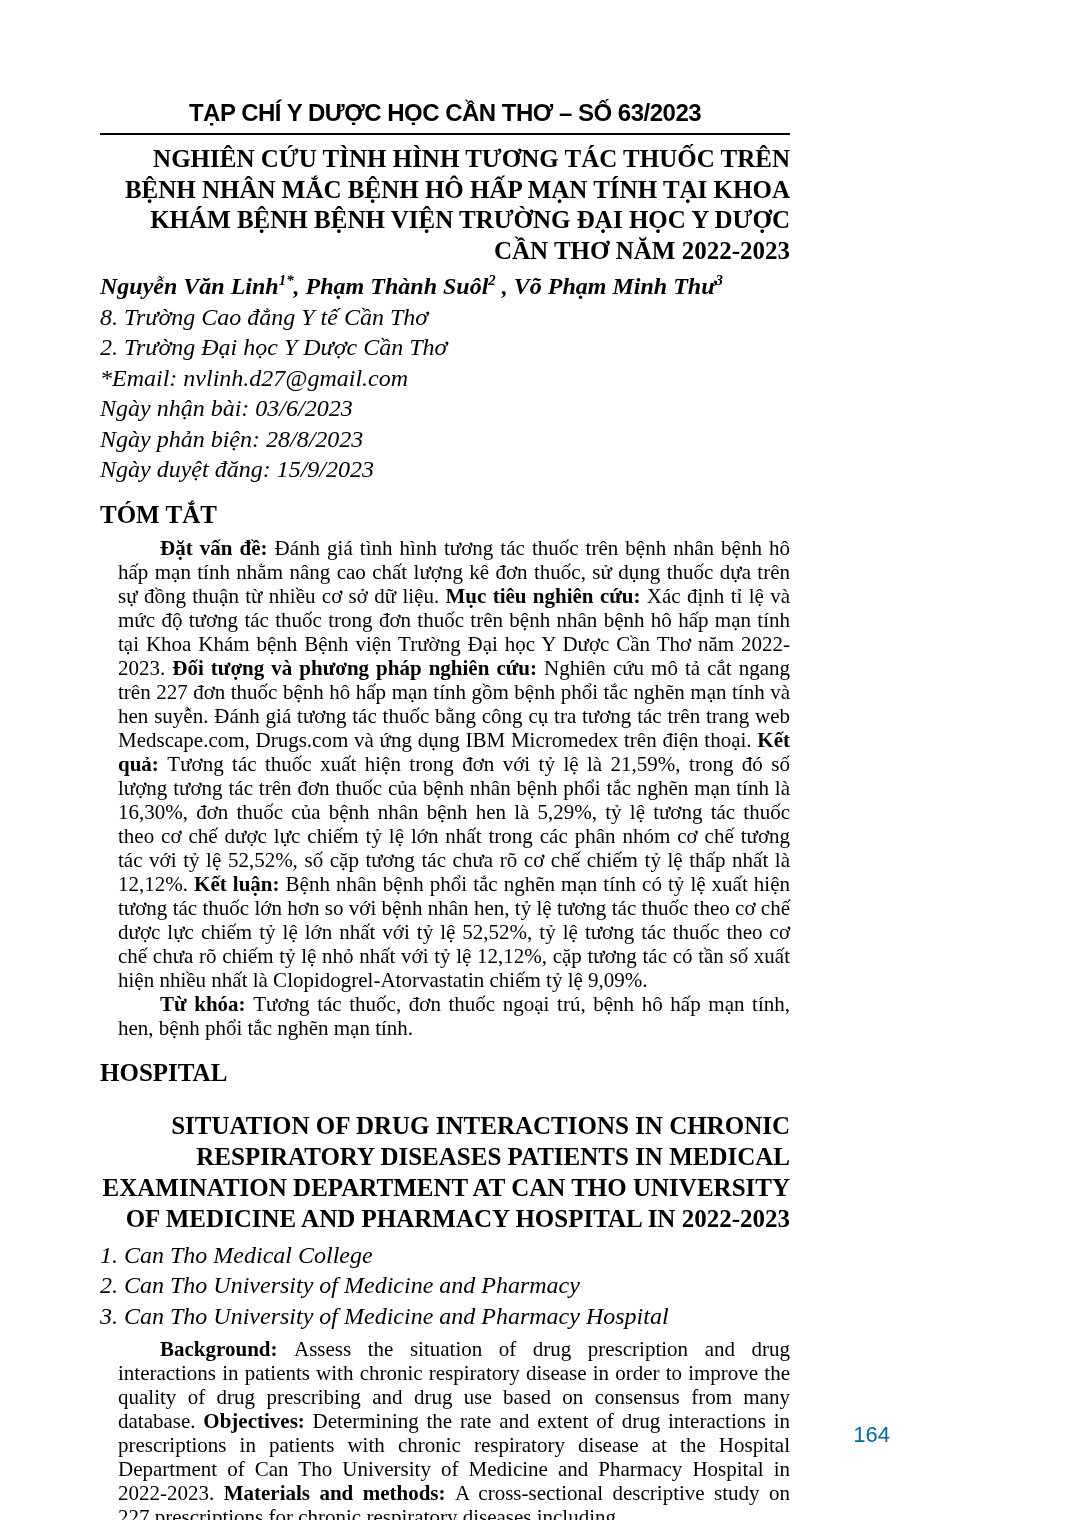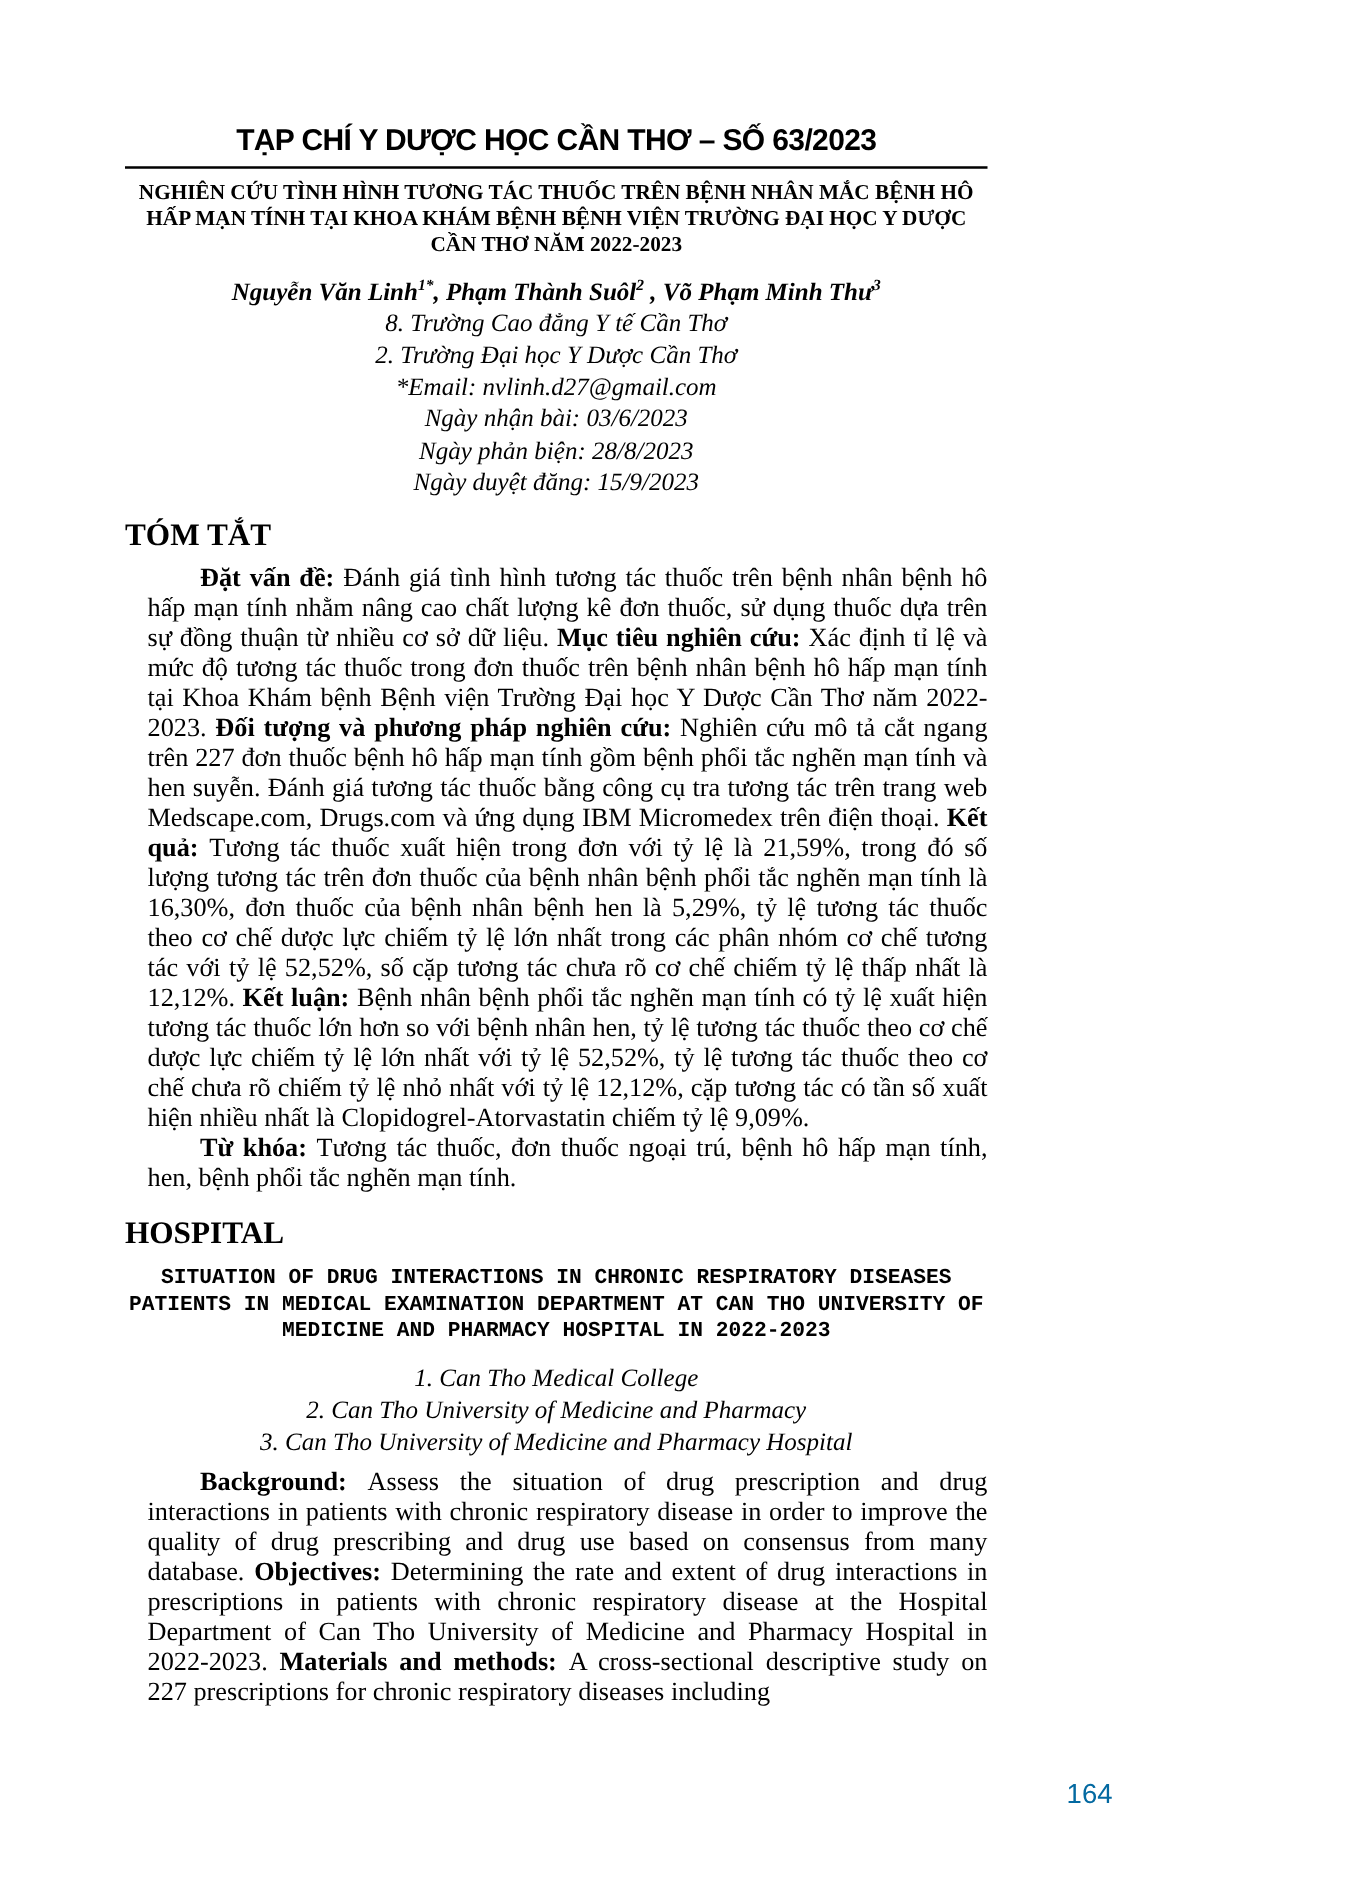--- a/index.html
+++ b/index.html
@@ -22,30 +22,30 @@
     line-height:1.1;
   }
   .rule {
     border:none;
     border-top:2px solid #000;
     margin:7px 0 0 0;
   }
   h1, h2, p { margin:0; padding:0; }
   .article-title {
     margin-top:9px;
-    text-align:center;
+    text-align:right;
     font-weight:700;
-    font-size:17px;
+    font-size:25px;
     line-height:1.22;
   }
   .byline {
-    margin-top:15px;
-    text-align:center;
+    margin-top:5px;
+    text-align:left;
     font-style:italic;
-    font-size:20px;
+    font-size:24px;
     line-height:1.27;
   }
   .byline .authors { font-weight:700; }
   sup { font-size:0.62em; line-height:0; }
   .section-heading {
     margin-top:15px;
     font-weight:700;
     font-size:25px;
     line-height:1.2;
     text-align:left;
@@ -54,21 +54,21 @@
     margin-top:6px;
     font-size:21px;
     line-height:24px;
     text-align:justify;
     text-indent:42px;
     margin-left:18px;
   }
   .para .b { font-weight:700; }
   .keywords { margin-top:0; }
   .en-heading { margin-top:18px; }
-  .en-title { margin-top:10px; line-height:1.25;font-family:Liberation Mono, monospace; }
+  .en-title { margin-top:22px; line-height:1.25; }
   .page-number {
     position:absolute;
     left:0; right:0;
     bottom:72px;
     text-align:right;
     font-family:"Liberation Sans", sans-serif;
     font-size:22px;
     color:#0369a1;
   }
 </style>

